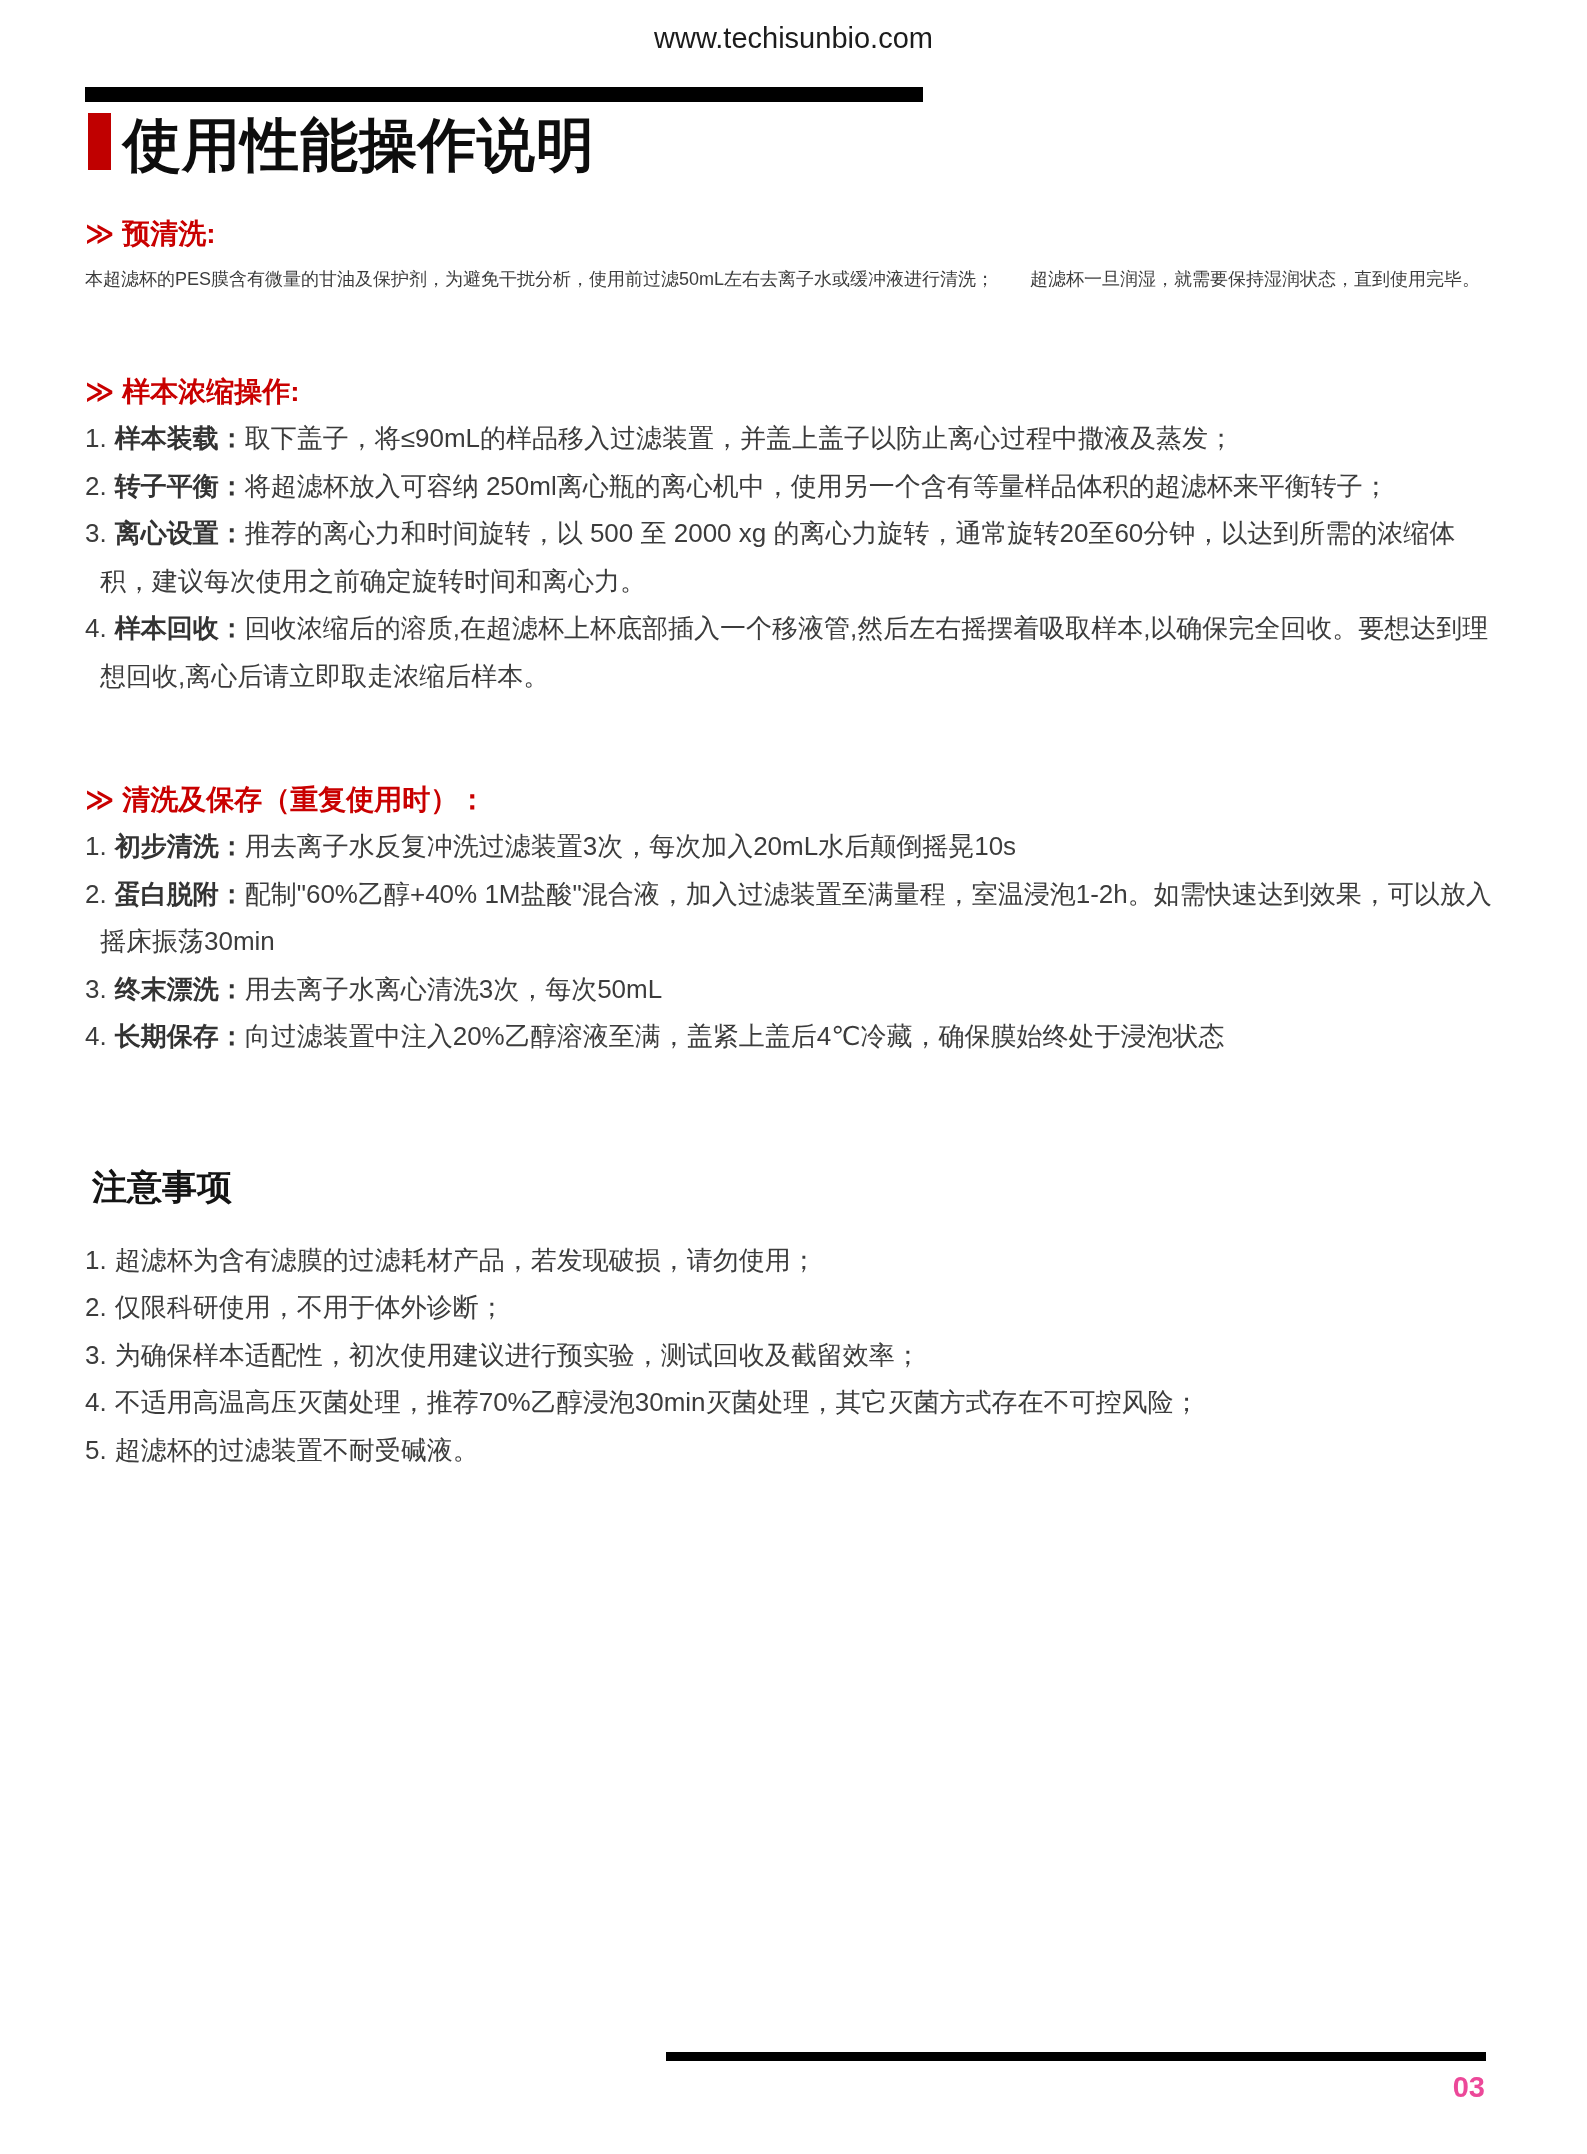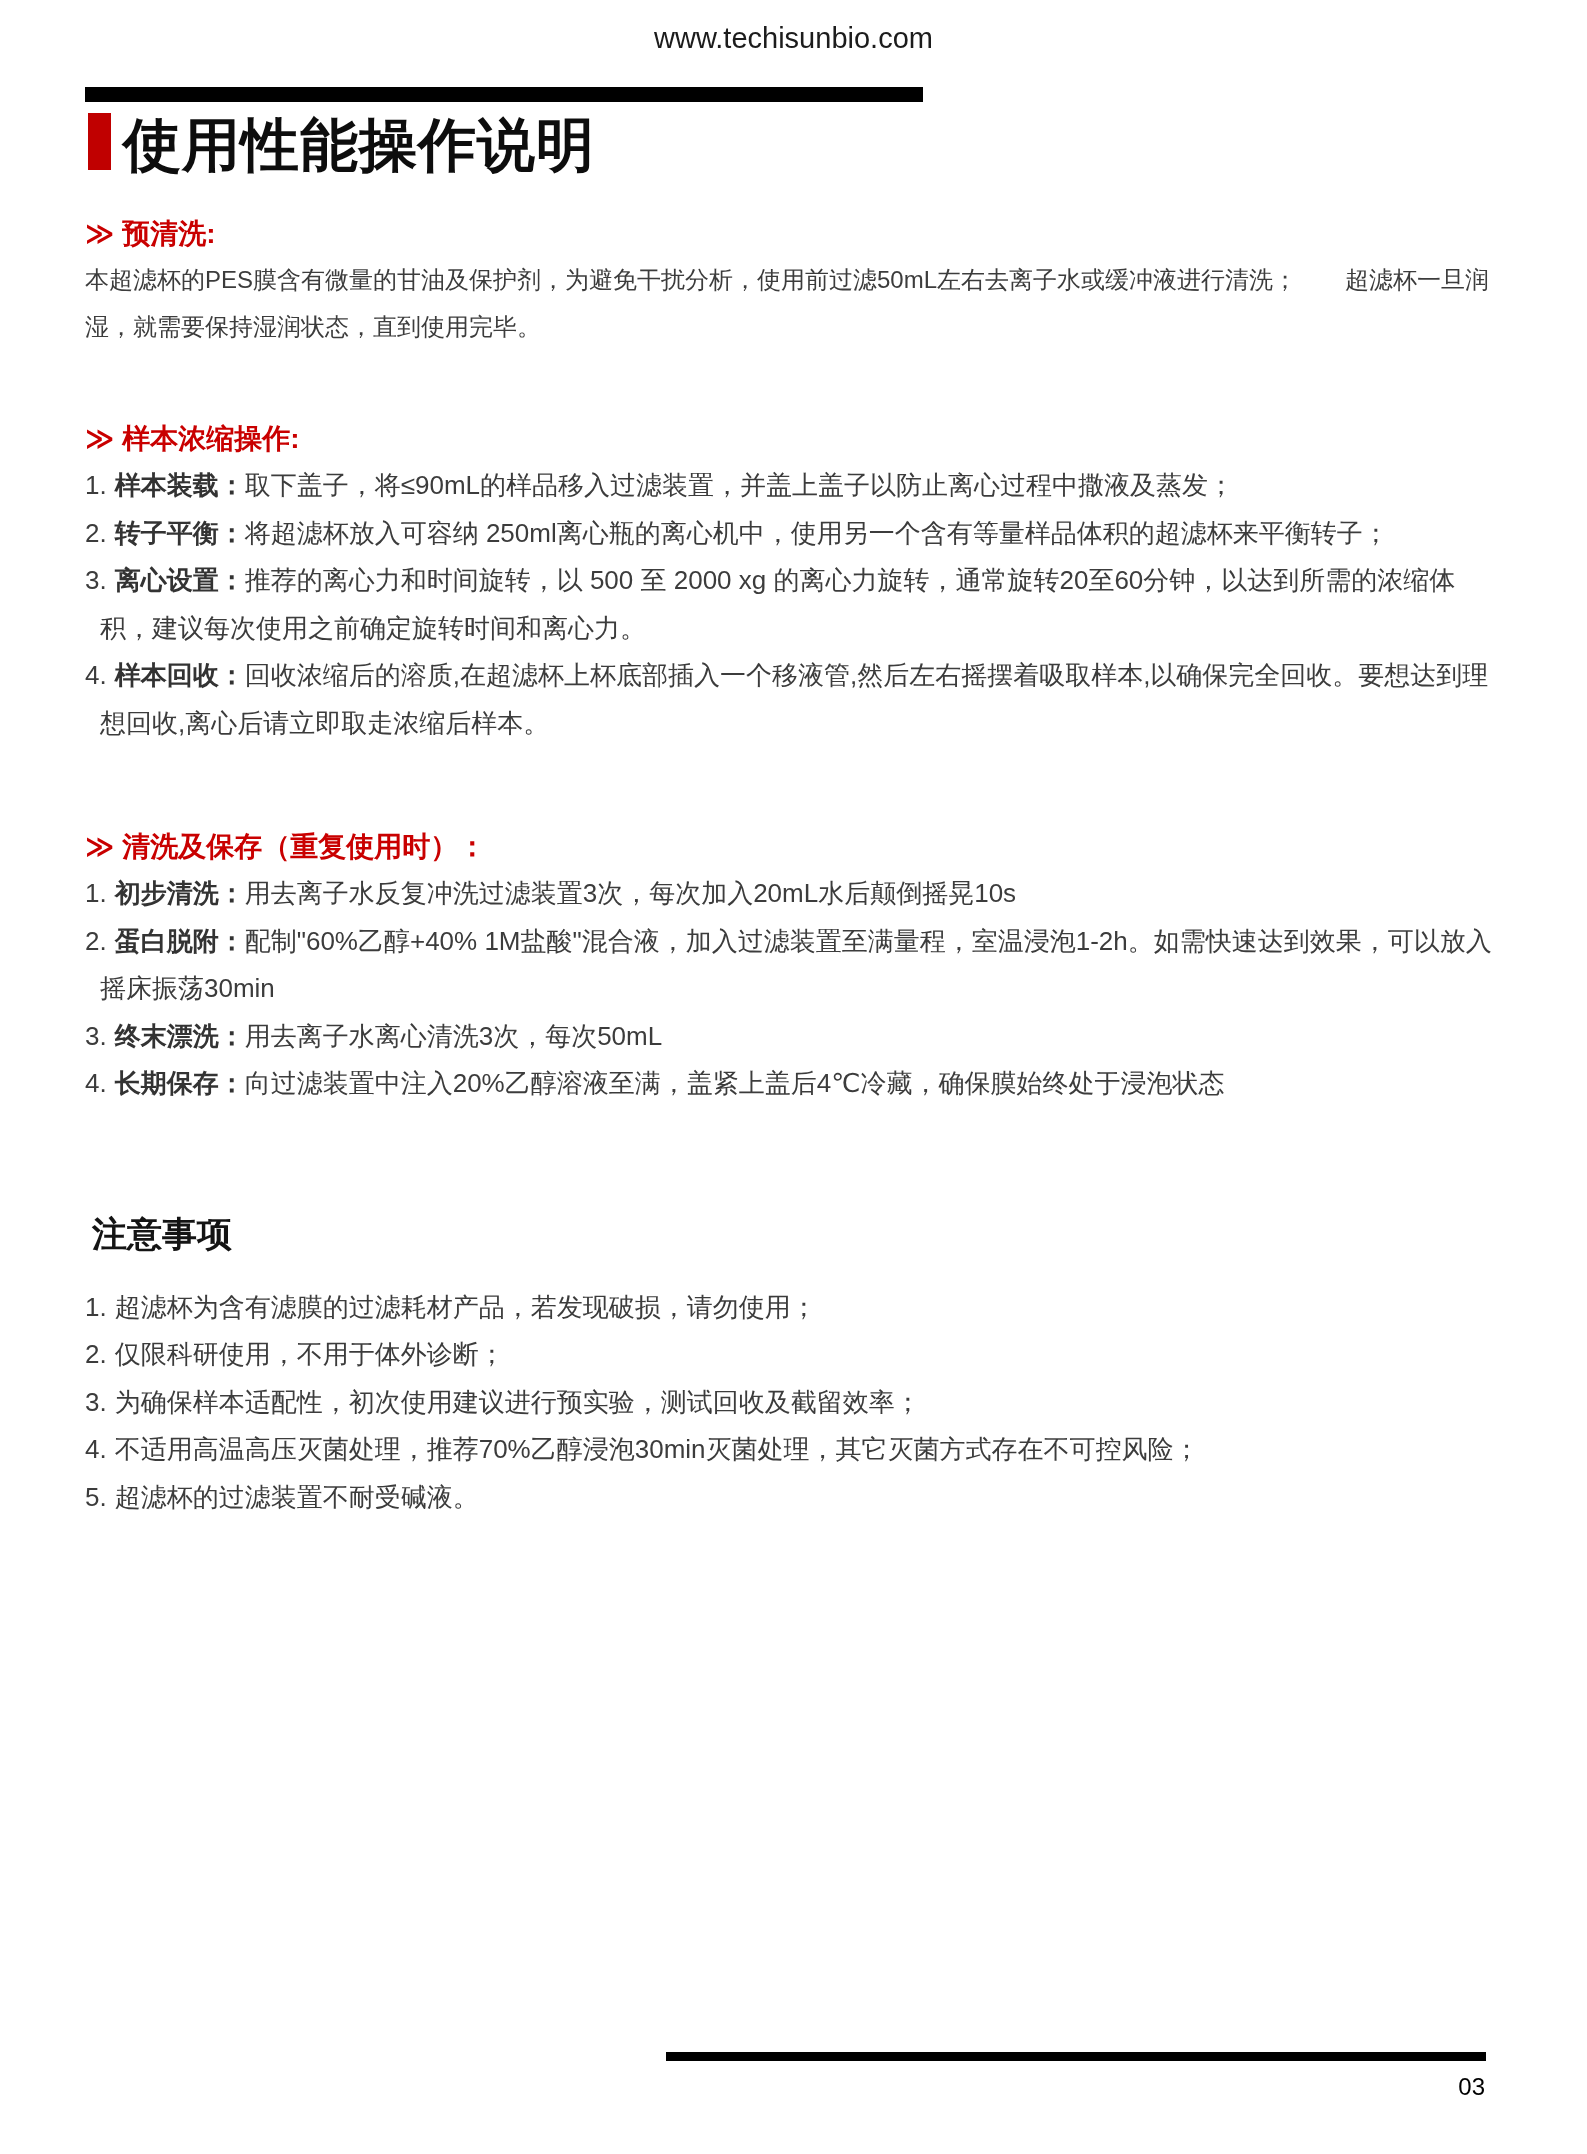--- a/index.html
+++ b/index.html
@@ -44,32 +44,32 @@
     margin-top: 40px;
     font-size: 28px; line-height: 34px;
     font-weight: 700; color: var(--red);
   }
   .para + .sub-header { margin-top: 72px; }
   .list + .sub-header { margin-top: 83px; }
   .sub-header .marker { margin-right: 8px; font-style: italic; }
 
   .para {
     margin: 5px 0 0 0;
-    font-size: 24px; line-height: 47px;
+    font-size: 18px; line-height: 47px;
     max-width: 1420px;
   }
 
   .list { margin-top: 6px; font-size: 26px; line-height: 47.5px; }
   .notes-list { margin-top: 30px; }
   .item { padding-left: 15px; text-indent: -15px; max-width: 1420px; }
   .num { margin-right: 8px; }
   .label { font-weight: 700; color: #333; }
 
   .footer-rule { position: absolute; left: 666px; top: 2032px; width: 820px; height: 9px; background: #000; }
-  .page-number { position: absolute; top: 2050px; right: 102px; font-size: 24px; line-height: 34px; color: #000000; }
+  .page-number { position: absolute; top: 2050px; right: 102px; font-size: 29px; line-height: 34px; color: #ec4899; font-weight: bold; }
 </style>
 </head>
 <body>
 
 <div class="page">
 
   <div class="site-url">www.techisunbio.com</div>
   <div class="top-rule"></div>
 
   <h1 class="doc-title">

